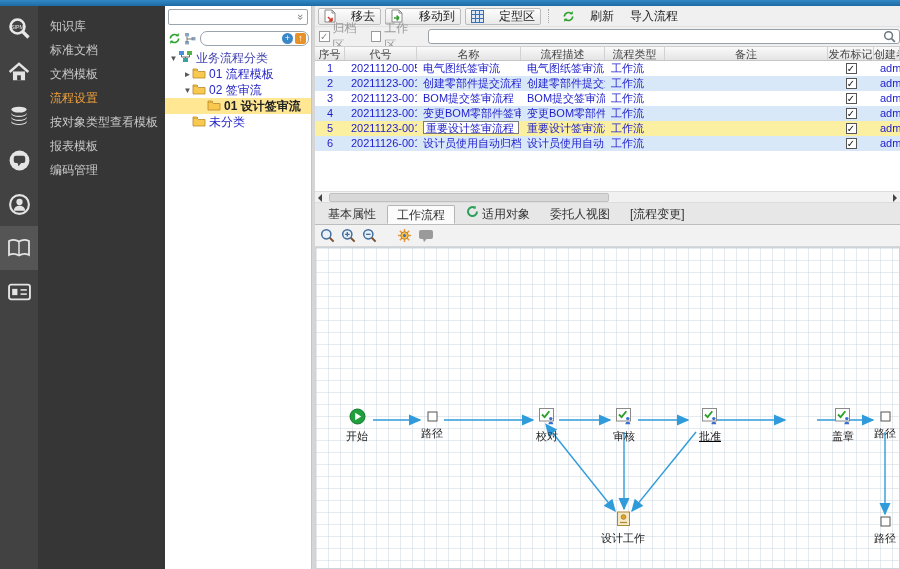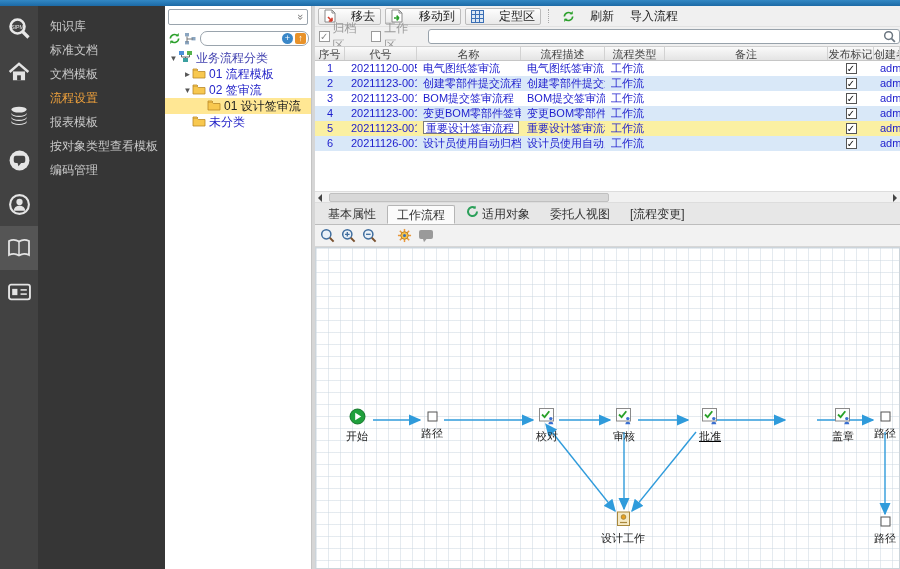--- a/index.html
+++ b/index.html
@@ -167,22 +167,22 @@
           <line x1="12" y1="7" x2="18" y2="7" stroke="#e4e4e4" stroke-width="1.5"></line>
           <line x1="12" y1="11" x2="18" y2="11" stroke="#e4e4e4" stroke-width="1.5"></line>
         </svg>
       </div>
     </div>
   <div class="abs" id="menu">
       <div class="menu-item">知识库</div>
       <div class="menu-item">标准文档</div>
       <div class="menu-item">文档模板</div>
       <div class="menu-item selected">流程设置</div>
+      <div class="menu-item">按对象类型查看模板</div>
       <div class="menu-item">报表模板</div>
-      <div class="menu-item">按对象类型查看模板</div>
       <div class="menu-item">编码管理</div>
     </div>
 
   <div class="abs" id="treepanel">
     <div class="tree-combo">
       <span class="combo-chevron">»</span>
     </div>
     <div class="tree-tools">
       <span class="cicon" id="tree-refresh">
           <svg width="13" height="13" viewBox="0 0 14 14">
@@ -225,21 +225,21 @@
           <span class="tree-label">01 流程模板</span>
         </div>
         <div class="tree-row" style="padding-left: 18px;">
           <span class="expander">▼</span>
           <span><svg width="14" height="12" viewBox="0 0 14 12">
               <path d="M1 3 h4 l1.3 1.5 H13 V11 H1 Z" fill="#f8c84f" stroke="#b9892a" stroke-width="0.8"></path>
               <path d="M1 3 V2 h4 l1 1" fill="#f8c84f" stroke="#b9892a" stroke-width="0.8"></path>
             </svg></span>
           <span class="tree-label">02 签审流</span>
         </div>
-        <div class="tree-row selected" style="padding-left: 33px;">
+        <div class="tree-row selected" style="padding-left: 33px; font-weight: bold;">
           <span class="expander"></span>
           <span><svg width="14" height="12" viewBox="0 0 14 12">
               <path d="M1 3 h4 l1.3 1.5 H13 V11 H1 Z" fill="#f8c84f" stroke="#b9892a" stroke-width="0.8"></path>
               <path d="M1 3 V2 h4 l1 1" fill="#f8c84f" stroke="#b9892a" stroke-width="0.8"></path>
             </svg></span>
           <span class="tree-label">01 设计签审流</span>
         </div>
         <div class="tree-row" style="padding-left: 18px;">
           <span class="expander"></span>
           <span><svg width="14" height="12" viewBox="0 0 14 12">

